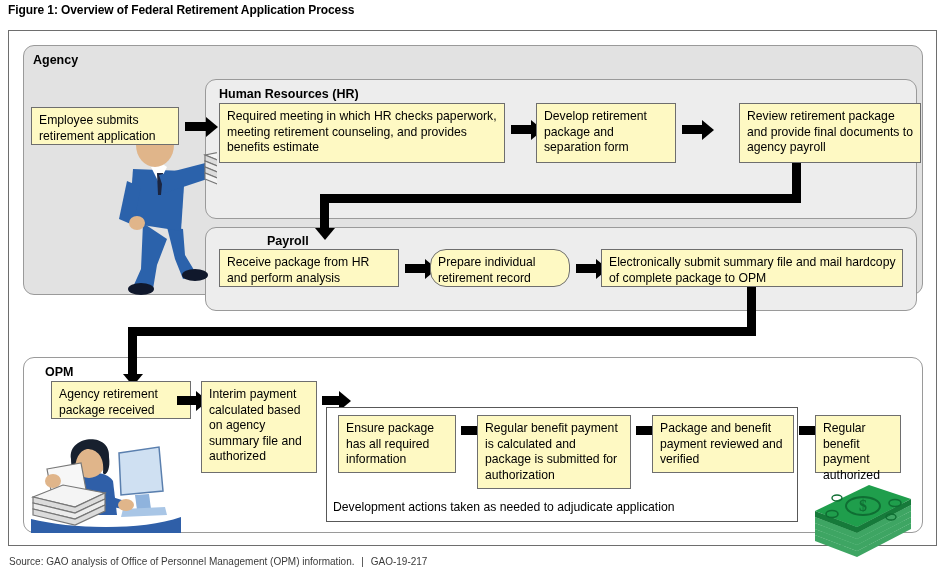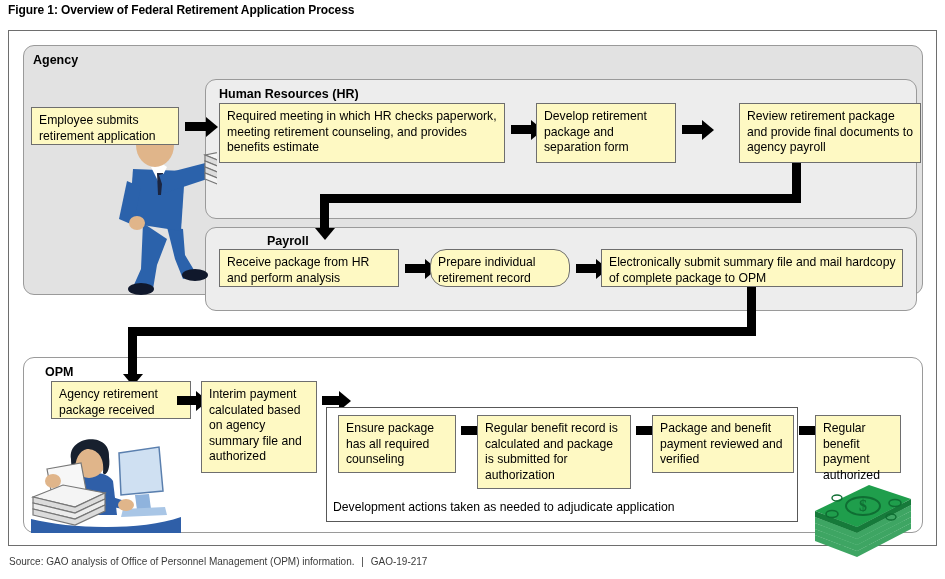--- a/index.html
+++ b/index.html
@@ -198,26 +198,26 @@
   <div class="arrow-h" style="left:168px;top:365px;width:20px;"></div>
 
   <div class="pbox" style="left:192px;top:350px;width:116px;height:92px;">
     <span>Interim payment calculated based on agency summary file and authorized</span>
   </div>
   <div class="arrow-h" style="left:313px;top:365px;width:18px;"></div>
 
   <div id="dev-group"></div>
 
   <div class="pbox" style="left:329px;top:384px;width:118px;height:58px;">
-    <span>Ensure package has all required counseling</span>
+    <span>Ensure package has all required information</span>
   </div>
   <div class="arrow-h" style="left:452px;top:395px;width:18px;"></div>
 
   <div class="pbox" style="left:468px;top:384px;width:154px;height:74px;">
-    <span>Regular benefit record is calculated and package is submitted for authorization</span>
+    <span>Regular benefit payment is calculated and package is submitted for authorization</span>
   </div>
   <div class="arrow-h" style="left:627px;top:395px;width:18px;"></div>
 
   <div class="pbox" style="left:643px;top:384px;width:142px;height:58px;">
     <span>Package and benefit payment reviewed and verified</span>
   </div>
   <div class="arrow-h" style="left:790px;top:395px;width:18px;"></div>
 
   <div class="pbox" style="left:806px;top:384px;width:86px;height:58px;">
     <span>Regular benefit payment authorized</span>

